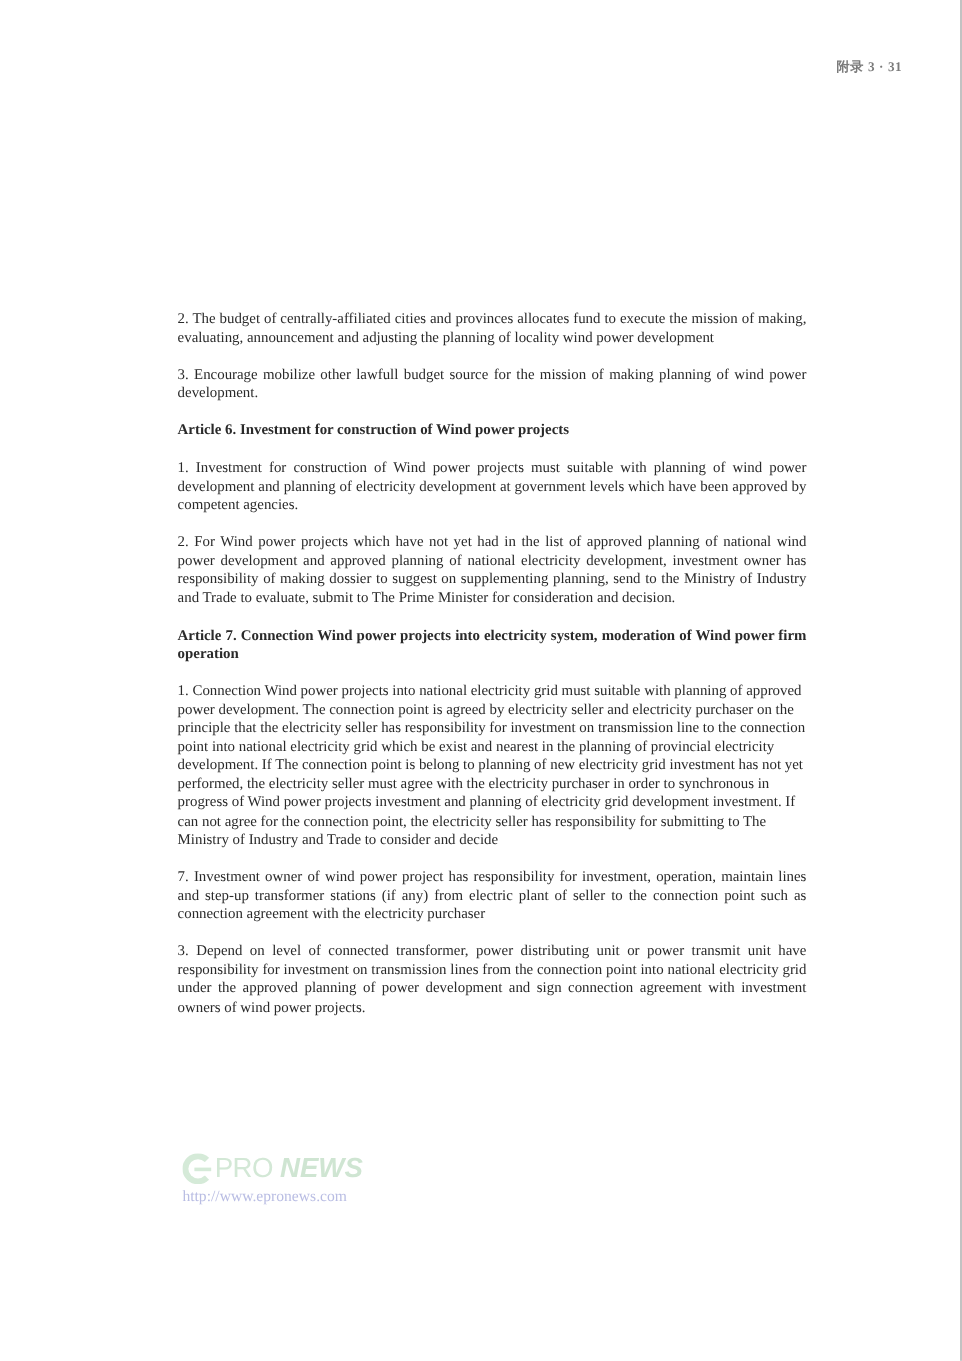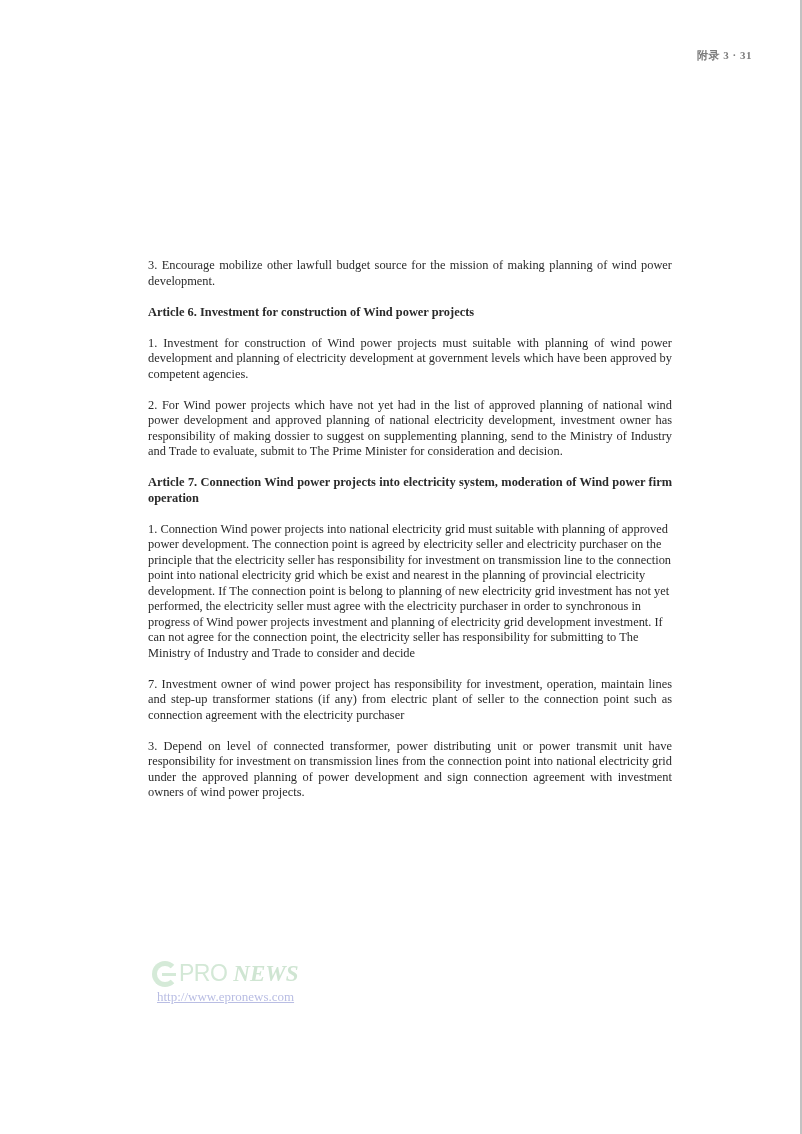--- a/index.html
+++ b/index.html
@@ -80,43 +80,42 @@
       background: #d5ead8;
     }
     .wm-pro {
       font-family: "Liberation Sans", sans-serif;
       font-size: 23px;
       color: #d3e8d6;
       letter-spacing: -0.5px;
       margin-right: 6px;
     }
     .wm-news {
-      font-family: Liberation Serif, serif;
+      font-family: Liberation Sans, sans-serif;
       font-size: 23px;
       font-weight: bold;
       font-style: italic;
       color: #cfe5d2;
     }
     .wm-url {
       margin-top: 2px;
-      margin-left: 5px;
       font-family: "Liberation Serif", serif;
       font-size: 13px;
       color: #b9bde3;
-      text-decoration: underline;
     }
   </style>
 </head>
 <body>
 
 <div class="page-edge"></div>
 
 <div class="page-header">附录 3 · 31</div>
 
 <div class="content">
+  <p class="para">2. The budget of centrally-affiliated cities and provinces allocates fund to execute the mission of making, evaluating, announcement and adjusting the planning of locality wind power development</p>
   <p class="para">3. Encourage mobilize other lawfull budget source for the mission of making planning of wind power development.</p>
   <p class="heading">Article 6. Investment for construction of Wind power projects</p>
   <p class="para">1. Investment for construction of Wind power projects must suitable with planning of wind power development and planning of electricity development at government levels which have been approved by competent agencies.</p>
   <p class="para">2. For Wind power projects which have not yet had in the list of approved planning of national wind power development and approved planning of national electricity development, investment owner has responsibility of making dossier to suggest on supplementing planning, send to the Ministry of Industry and Trade to evaluate, submit to The Prime Minister for consideration and decision.</p>
   <p class="heading">Article 7. Connection Wind power projects into electricity system, moderation of Wind power firm operation</p>
   <p class="para left">1. Connection Wind power projects into national electricity grid must suitable with planning of approved power development.  The connection point is agreed by electricity seller and electricity purchaser on the principle that the electricity seller has responsibility for investment on transmission line to the connection point into national electricity grid which be exist and nearest in the planning of provincial electricity development. If The connection point is belong to planning of new electricity grid investment has not yet performed, the electricity seller must agree with the electricity purchaser in order to synchronous in progress of Wind power projects investment and planning of electricity grid development investment. If can not agree for the connection point, the electricity seller has responsibility for submitting to The Ministry of Industry and Trade to consider and decide</p>
   <p class="para">7. Investment owner of wind power project has responsibility for investment, operation, maintain lines and step-up transformer stations (if any) from electric plant of seller to the connection point such as connection agreement with the electricity purchaser</p>
   <p class="para">3. Depend on level of connected transformer, power distributing unit or power transmit unit have responsibility for investment on transmission lines from the connection point into national electricity grid under the approved planning of power development  and sign connection agreement with investment owners of wind power projects.</p>
 </div>
 

